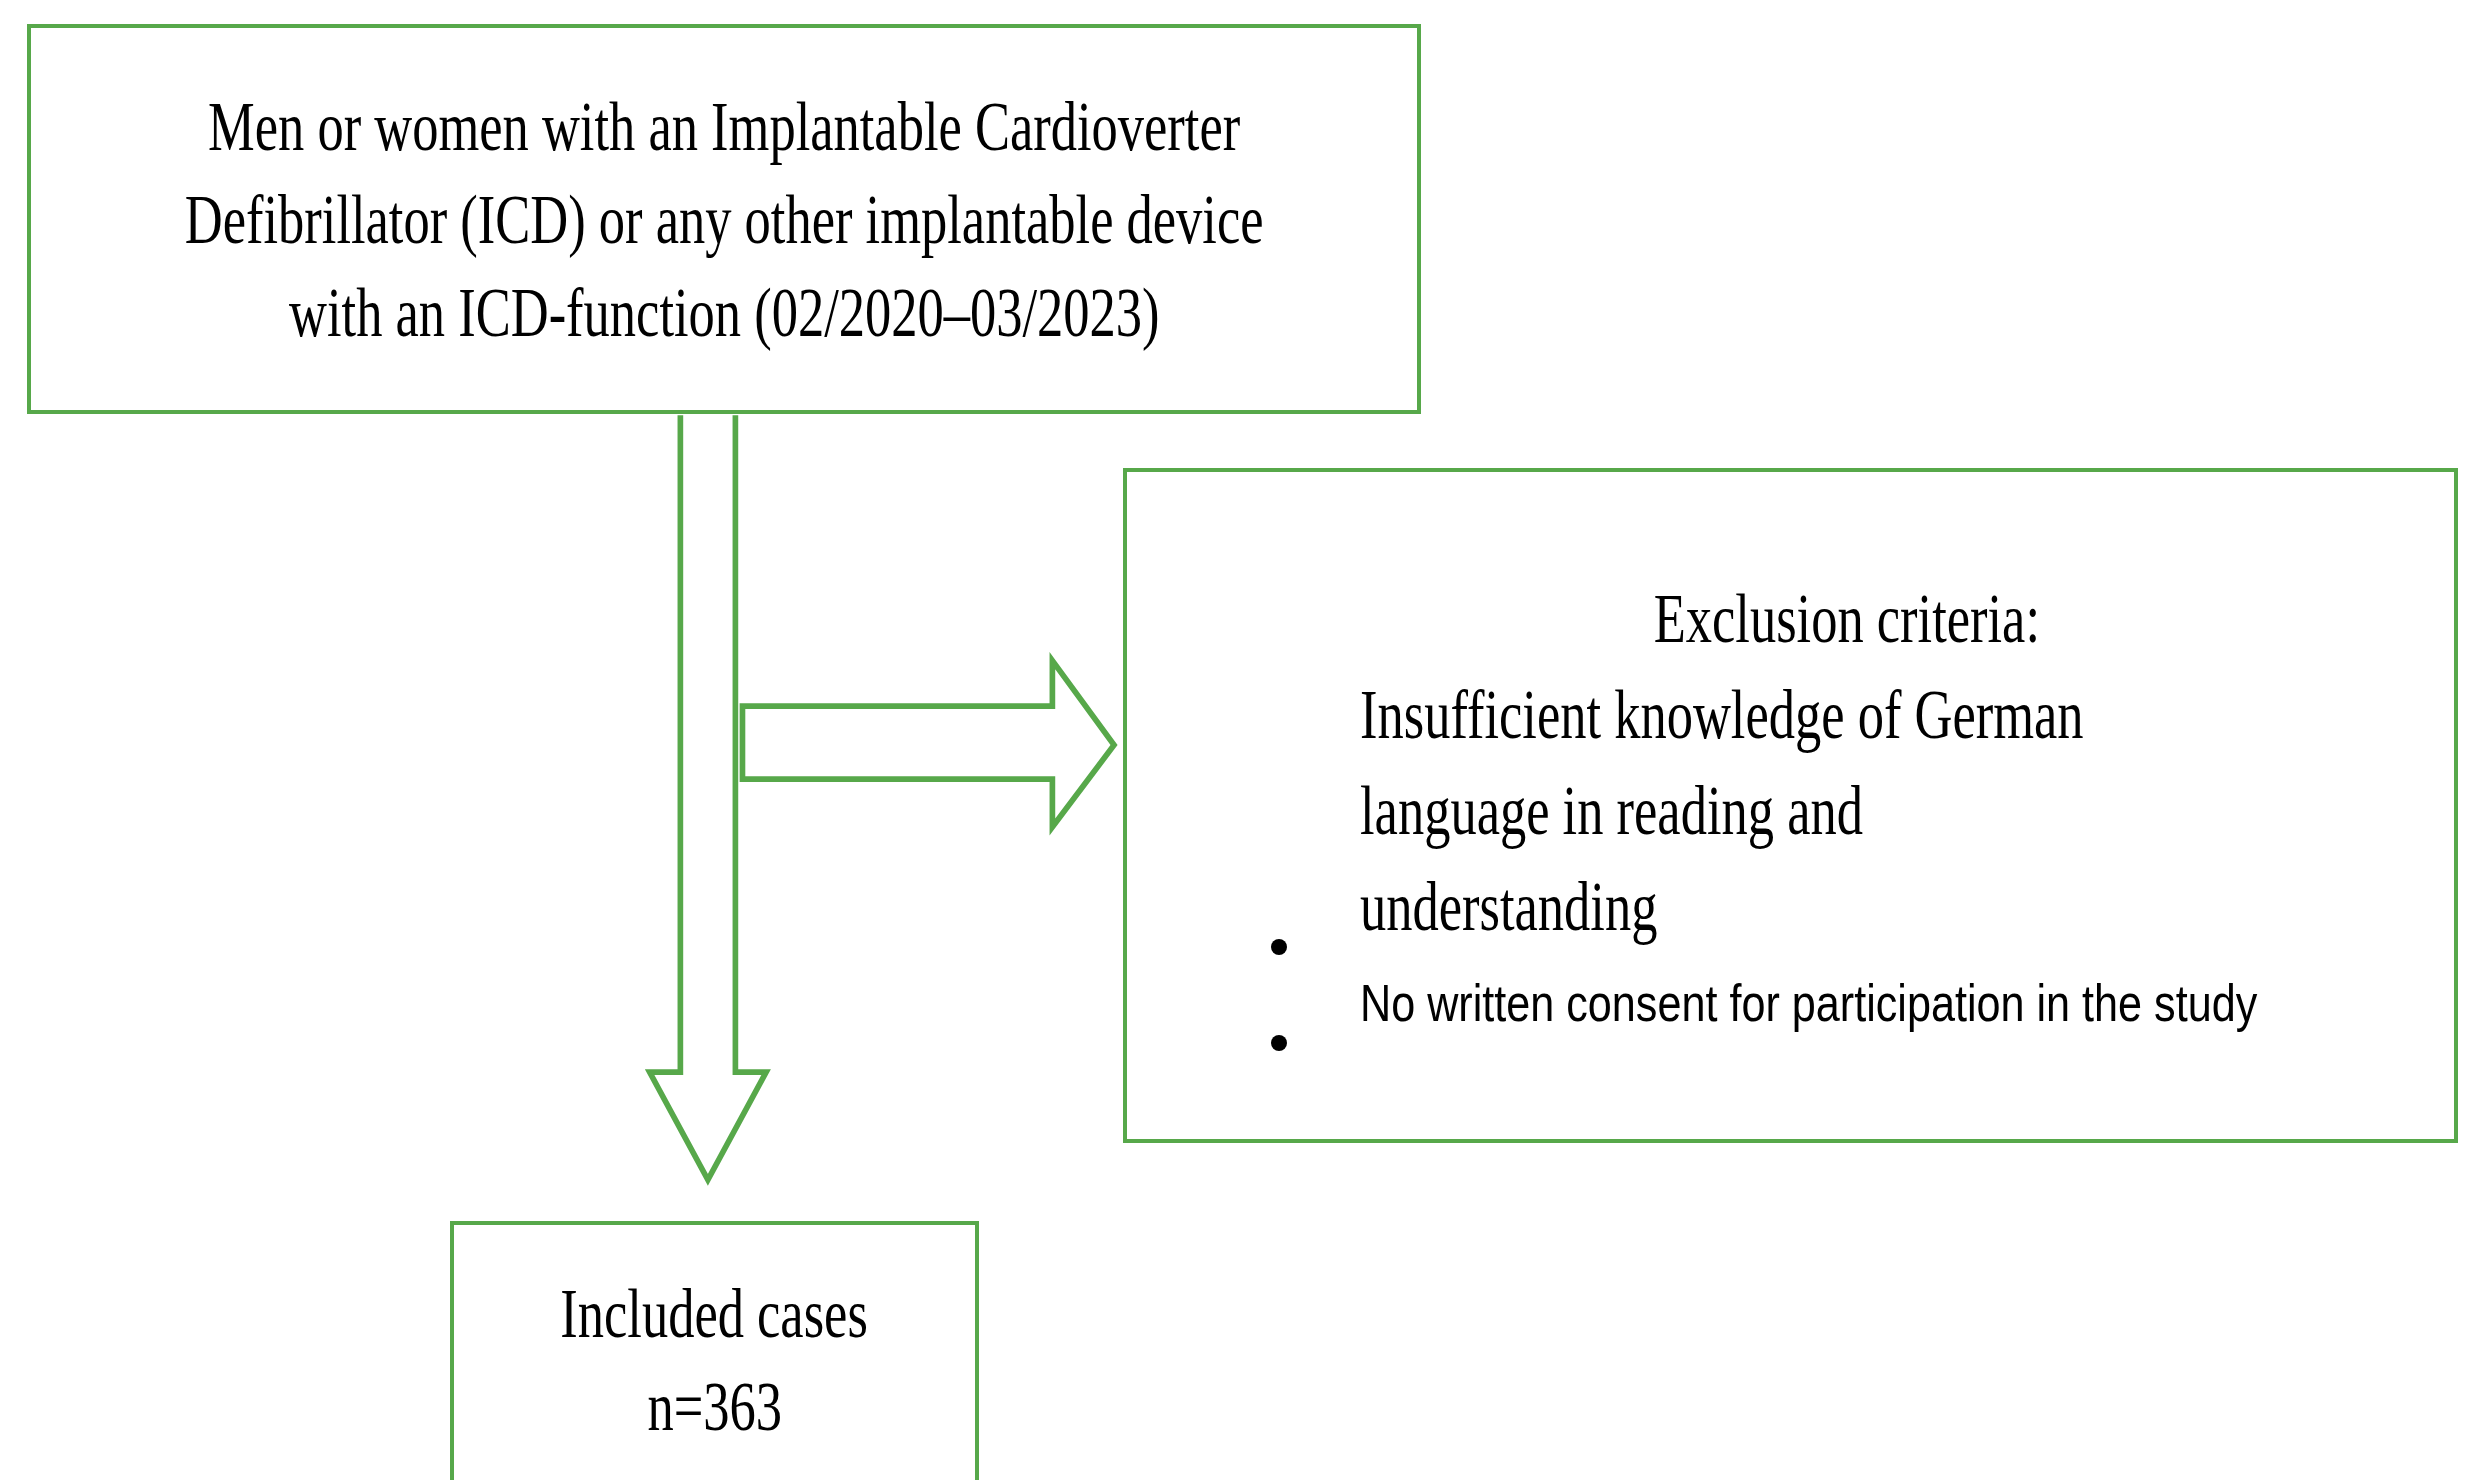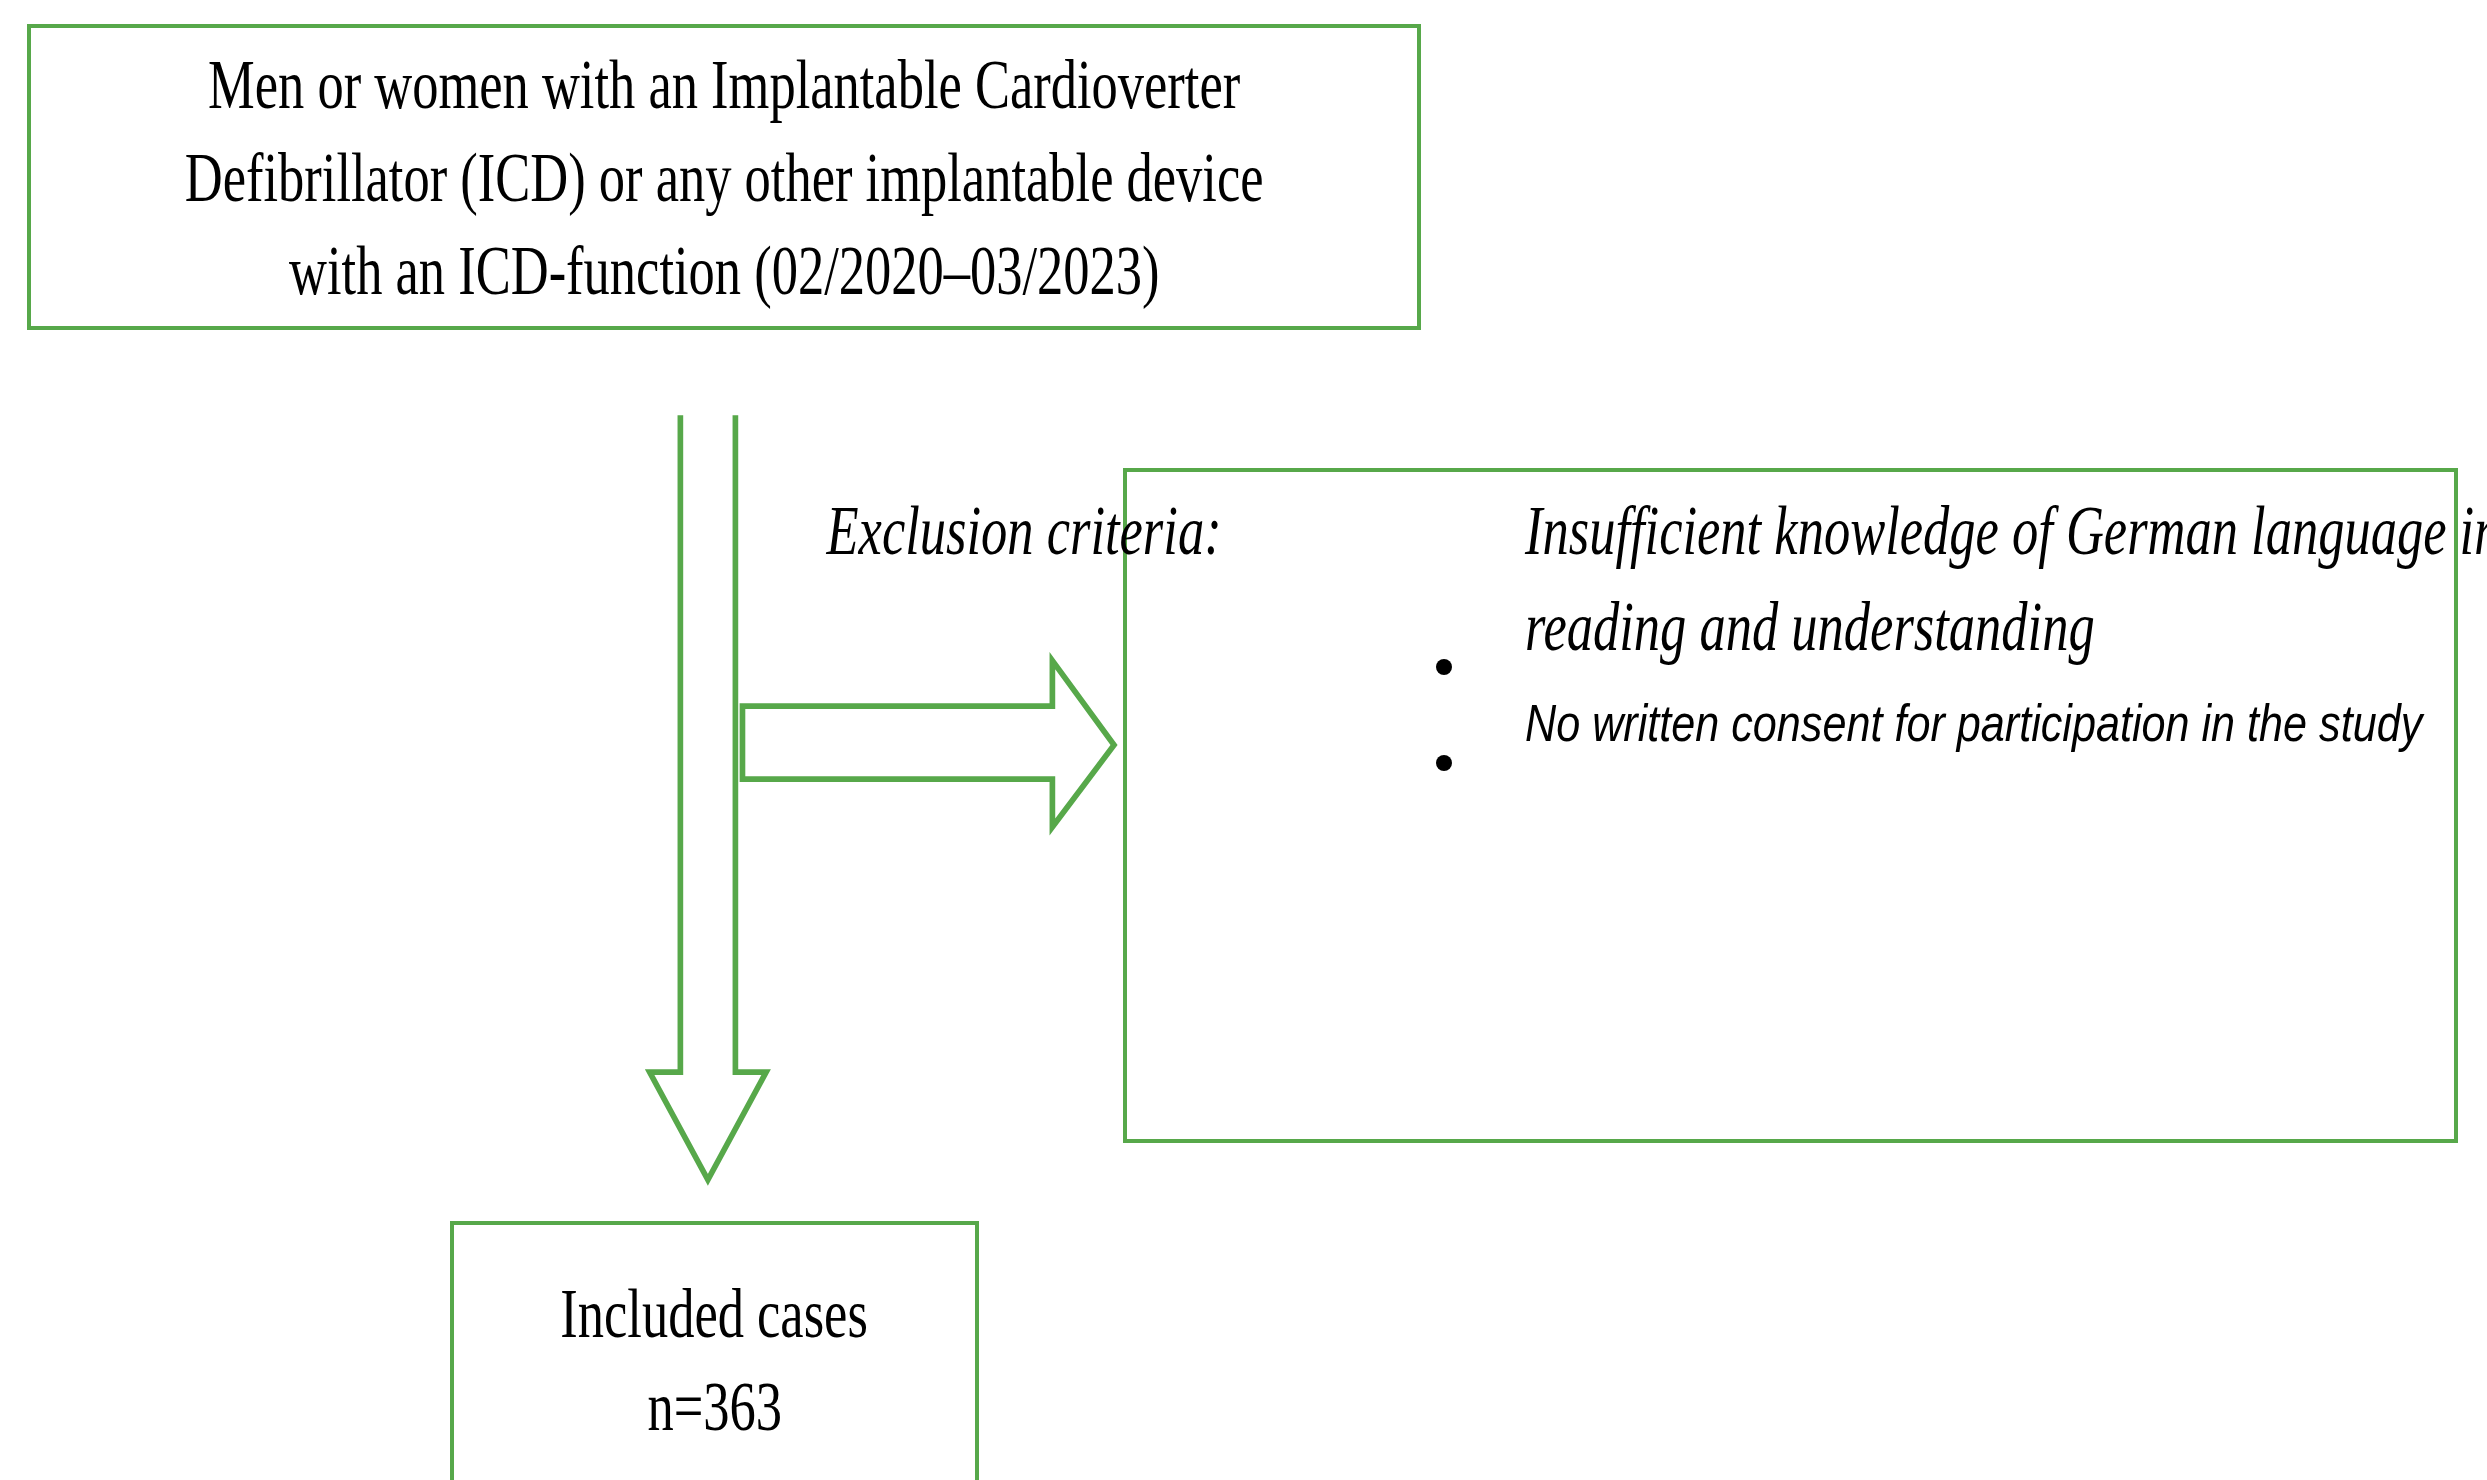--- a/index.html
+++ b/index.html
@@ -13,28 +13,27 @@
   .canvas{position:relative;width:2487px;height:1481px;background:var(--bg);}
 
   
   .box{
     position:absolute;
     border:4.9px solid var(--green);
     background:var(--bg);
     color:var(--ink);
   }
   .top-box{
-    left:27px;top:24px;width:1394px;height:306px;
+    left:27px;top:24px;width:1394px;height:390px;
     display:flex;flex-direction:column;justify-content:center;align-items:center;
   }
   .exclusion-box{
     left:1123px;top:468px;width:1335px;height:675px;
-    display:flex;flex-direction:row;justify-content:center;
+    display:flex;flex-direction:column;justify-content:center;
     padding-top:11.4px;
-    font-style:italic;
   }
   .included-box{
     left:450px;top:1176px;width:529px;height:278px;
     display:flex;flex-direction:column;justify-content:center;align-items:center;
     text-align:center;
     margin-top:45px;
   }
 
   
   .serif-line{

